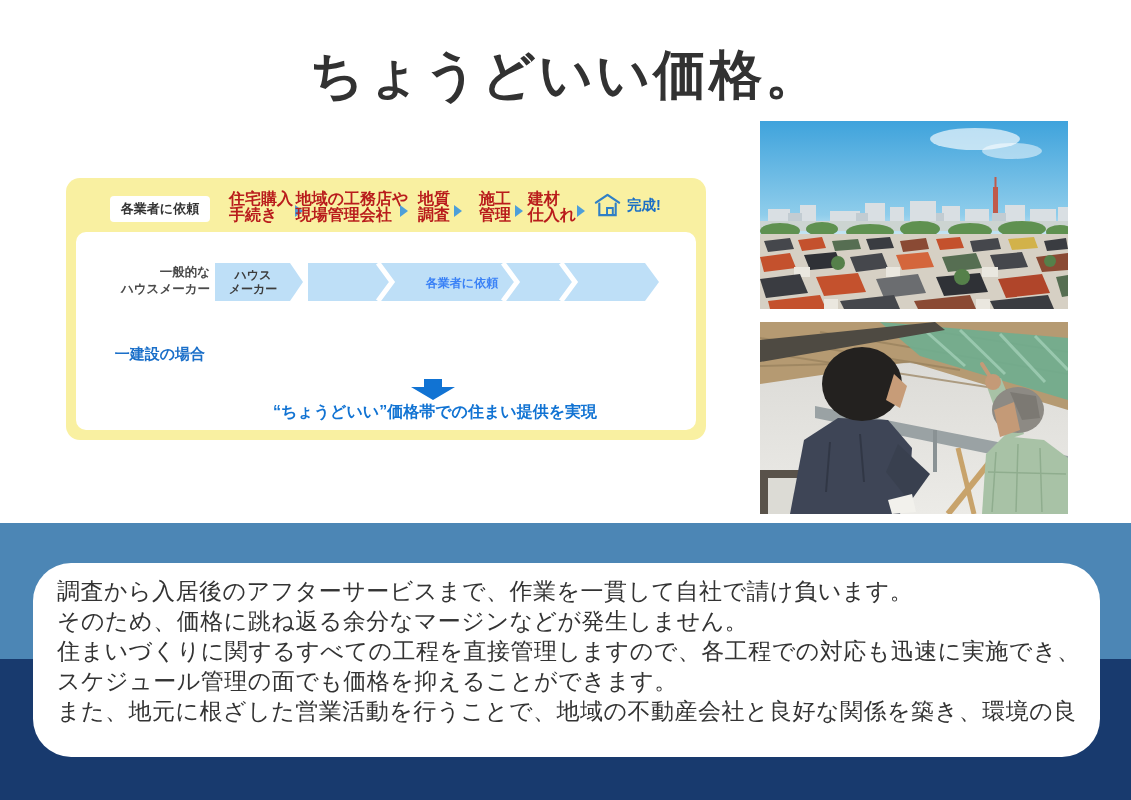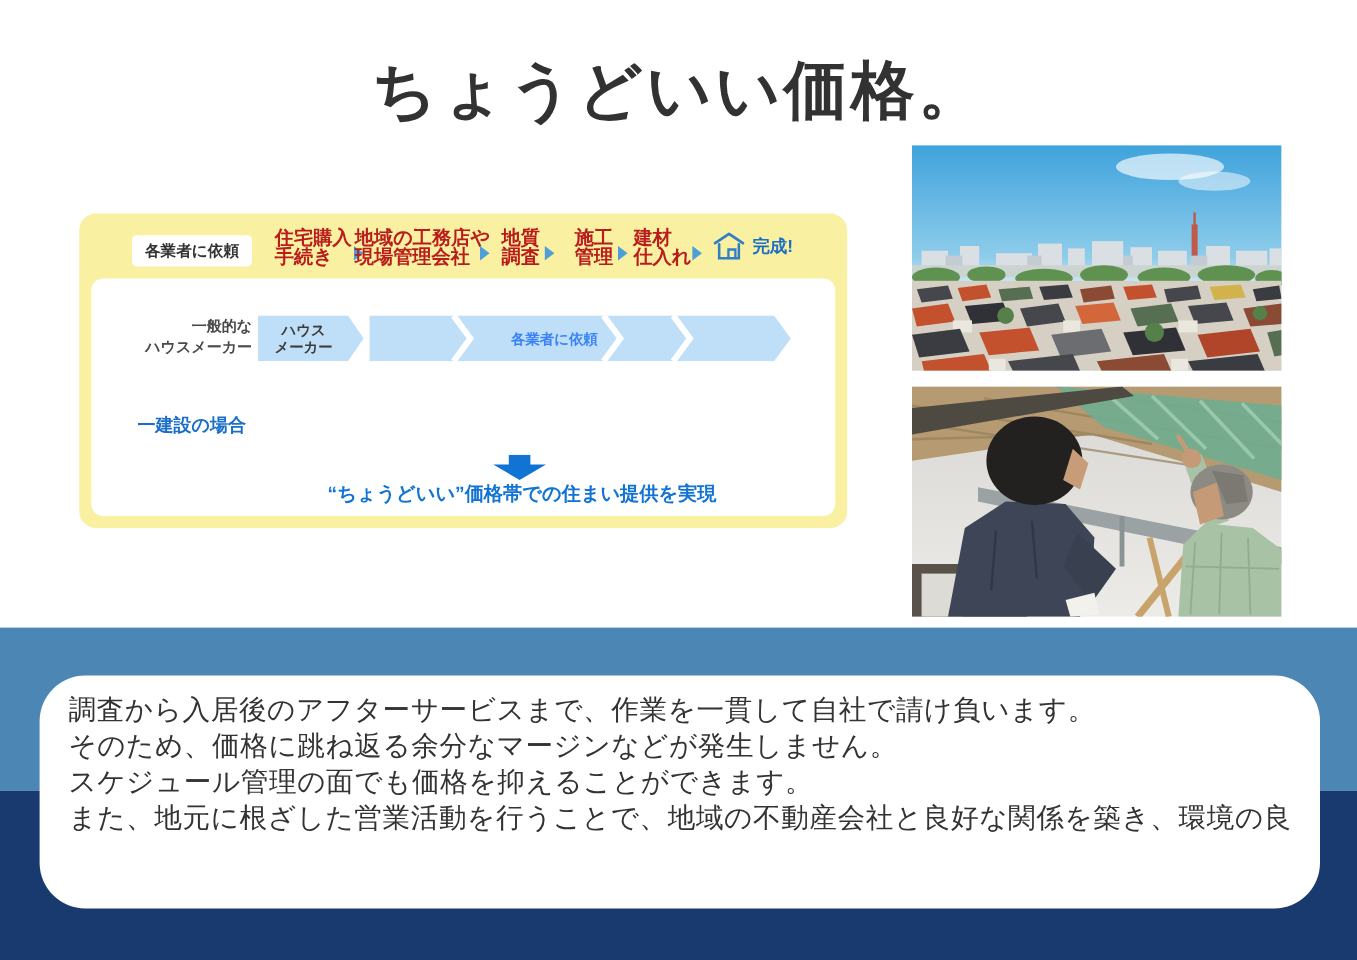--- a/index.html
+++ b/index.html
@@ -299,15 +299,16 @@
   <polygon points="234,88 254,80 260,108 240,115" fill="#c49a77"></polygon>
   <polygon points="250,70 276,74 280,96 262,98" fill="#7c7973"></polygon>
 </svg>
 
 <div class="band-steel"></div>
 <div class="band-navy"></div>
 
 <div class="textbox">
   <div class="line">調査から入居後のアフターサービスまで、作業を一貫して自社で請け負います。</div>
   <div class="line">そのため、価格に跳ね返る余分なマージンなどが発生しません。</div>
+  <div class="line">住まいづくりに関するすべての工程を直接管理しますので、各工程での対応も迅速に実施でき、</div>
   <div class="line">スケジュール管理の面でも価格を抑えることができます。</div>
   <div class="line">また、地元に根ざした営業活動を行うことで、地域の不動産会社と良好な関係を築き、環境の良</div>
 </div>
 
 </body></html>

